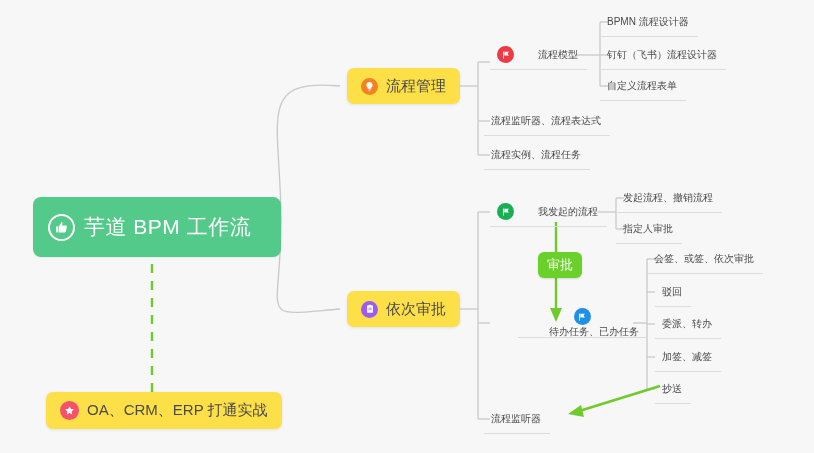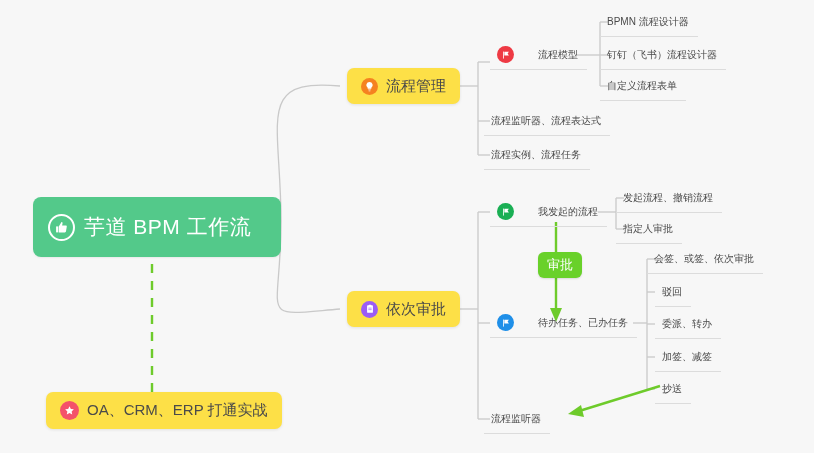--- a/index.html
+++ b/index.html
@@ -216,21 +216,21 @@
   </div>
 
   <div class="leaf" style="left:616px;top:214px;">
     <span class="label">指定人审批</span>
   </div>
 
   <div class="badge" style="left:538px;top:252px;">
     <span>审批</span>
   </div>
 
-  <div class="leaf" style="left:490px;top:308px;">
+  <div class="leaf" style="left:518px;top:308px;flex-direction:column;">
     <span class="ic ic-blue">
       <svg width="10" height="10" viewBox="0 0 24 24" fill="#ffffff">
         <rect x="5" y="3" width="2" height="18" rx="1"></rect>
         <path d="M8 4h11l-3.2 4.3L19 13H8z"></path>
       </svg>
     </span>
     <span class="label ico">待办任务、已办任务</span>
   </div>
 
   <div class="leaf" style="left:647px;top:244px;">

